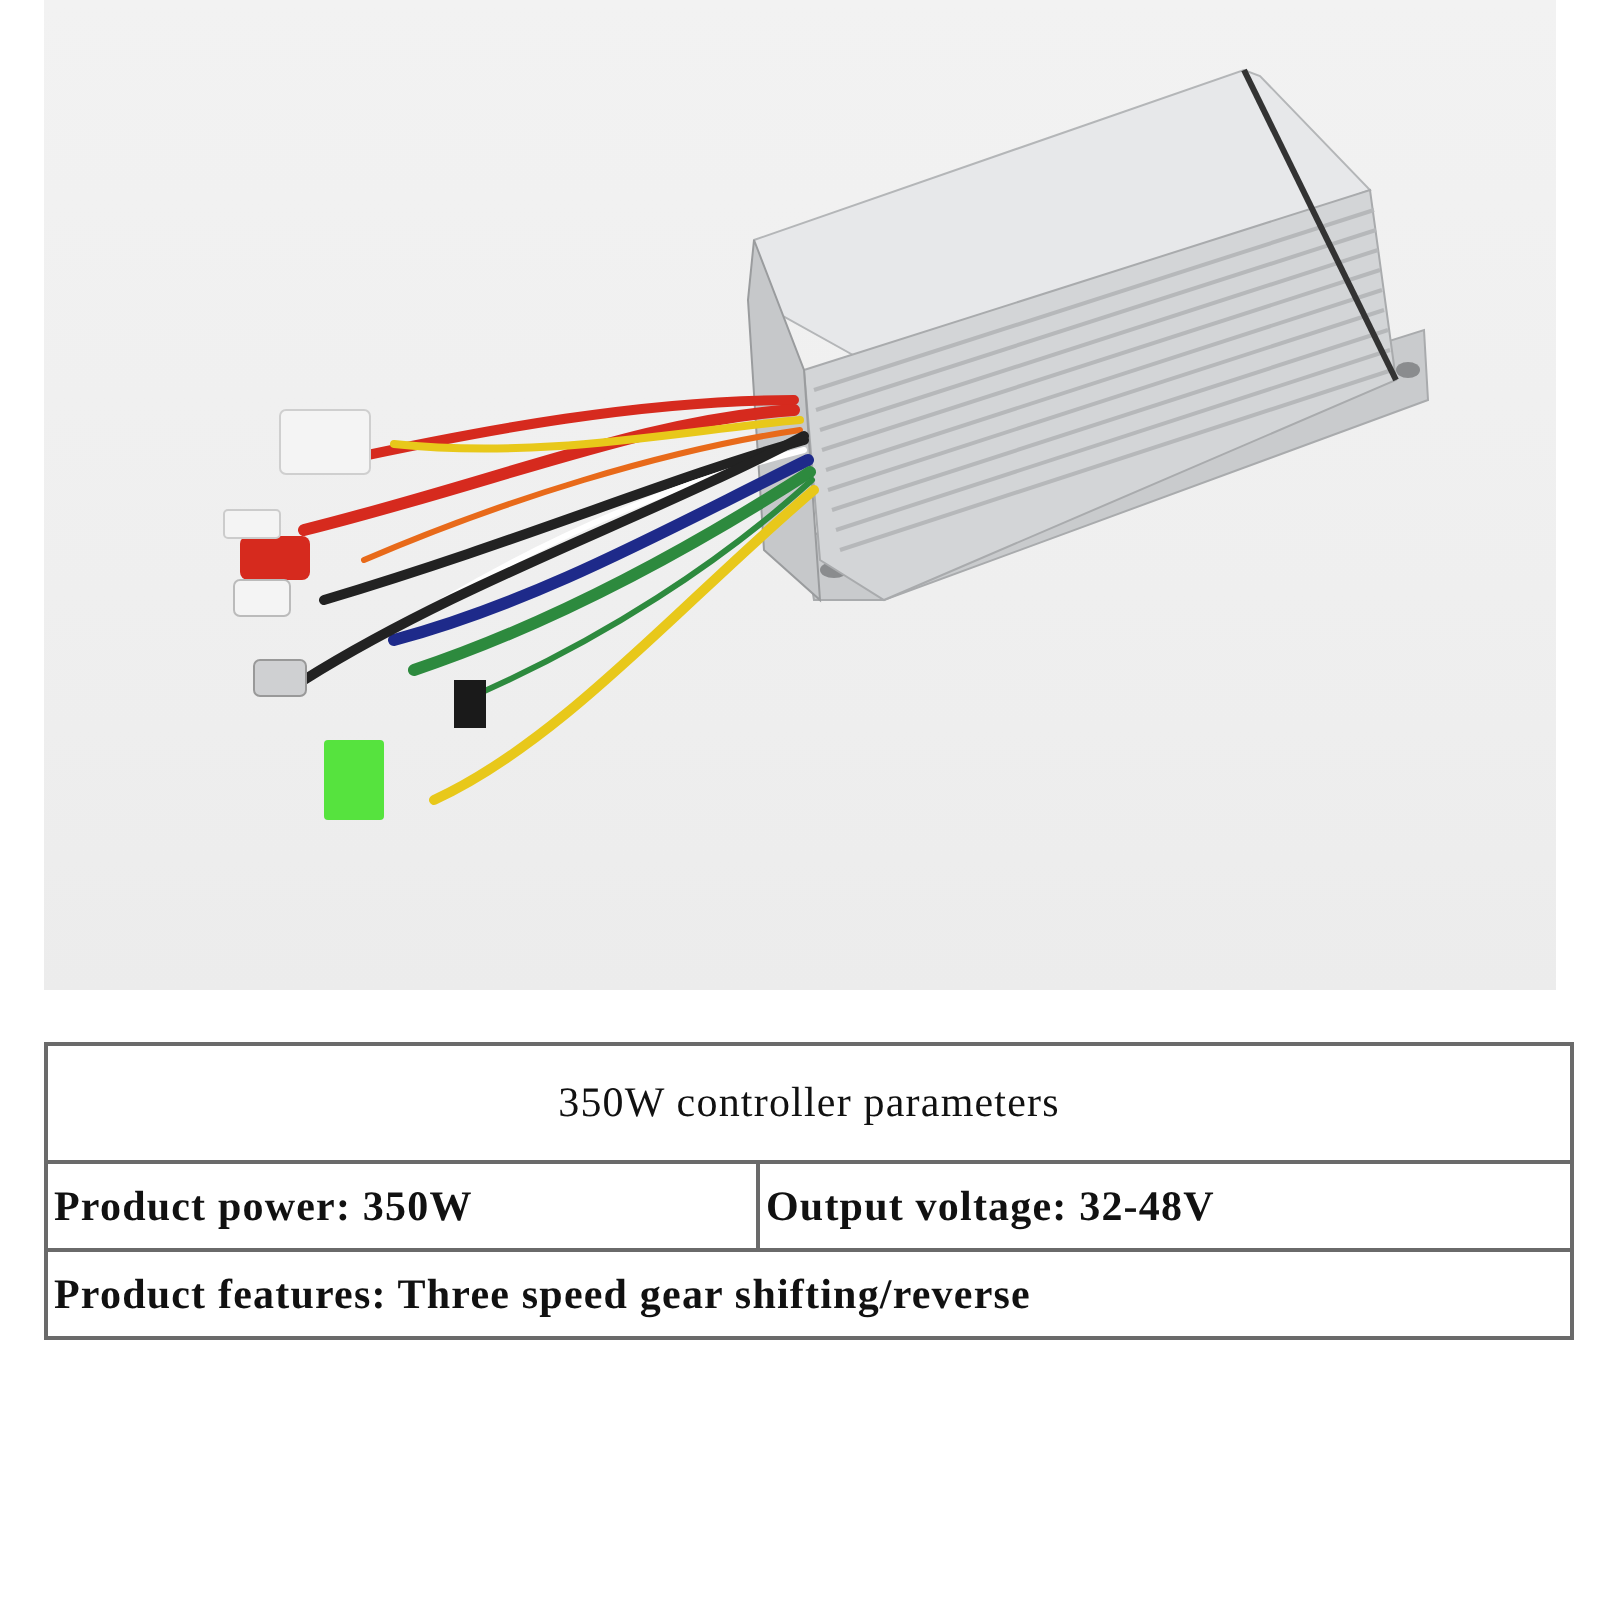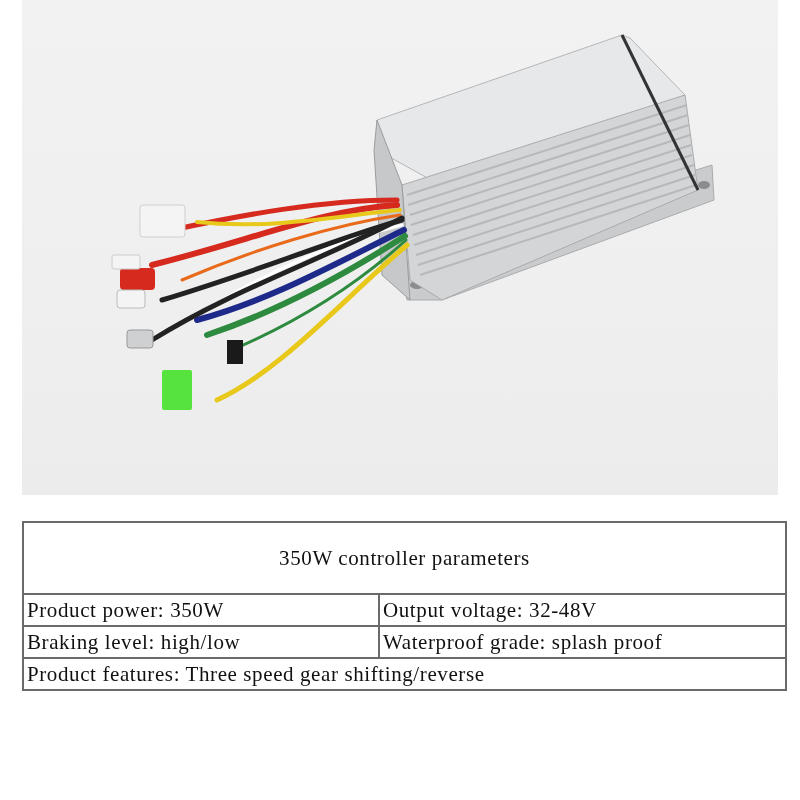--- a/index.html
+++ b/index.html
@@ -16,22 +16,22 @@
     .spec-table {
       position: absolute; left: 22px; top: 521px; width: 763px;
       border-collapse: collapse; table-layout: fixed;
     }
     .spec-table td {
       border: 2px solid #6a6a6a;
       font-size: 21px; line-height: 1; white-space: nowrap;
       padding: 0 0 0 3px; vertical-align: middle; letter-spacing: 0.6px;
       overflow: hidden;
     }
-    .spec-table .title-cell { height: 72px; text-align: center; padding: 0; font-size: 21px; }
-    .spec-table .row td { height: 32px; }
+    .spec-table .title-cell { height: 59px; text-align: center; padding: 0; font-size: 21px; }
+    .spec-table .row td { height: 44px; font-weight: bold; }
     .col-left { width: 356px; }
     .col-right { width: 407px; }
   </style>
 </head>
 <body>
 
 <div class="photo">
   <svg width="756" height="495" viewBox="0 0 756 495">
 
     <polygon points="380,270 420,250 690,165 692,200 420,300 385,300" fill="#c9cbcd" stroke="#a9abad" stroke-width="1"></polygon>
@@ -87,20 +87,16 @@
     </colgroup>
   <tbody>
       <tr>
     <td class="title-cell" colspan="2">350W controller parameters</td>
   </tr>
   <tr class="row">
     <td>Product power: 350W</td>
     <td>Output voltage: 32-48V</td>
   </tr>
   <tr class="row">
-    <td>Braking level: high/low</td>
-    <td>Waterproof grade: splash proof</td>
-  </tr>
-  <tr class="row">
     <td colspan="2">Product features: Three speed gear shifting/reverse</td>
   </tr>
 </tbody>
   </table>
 
 </body></html>

